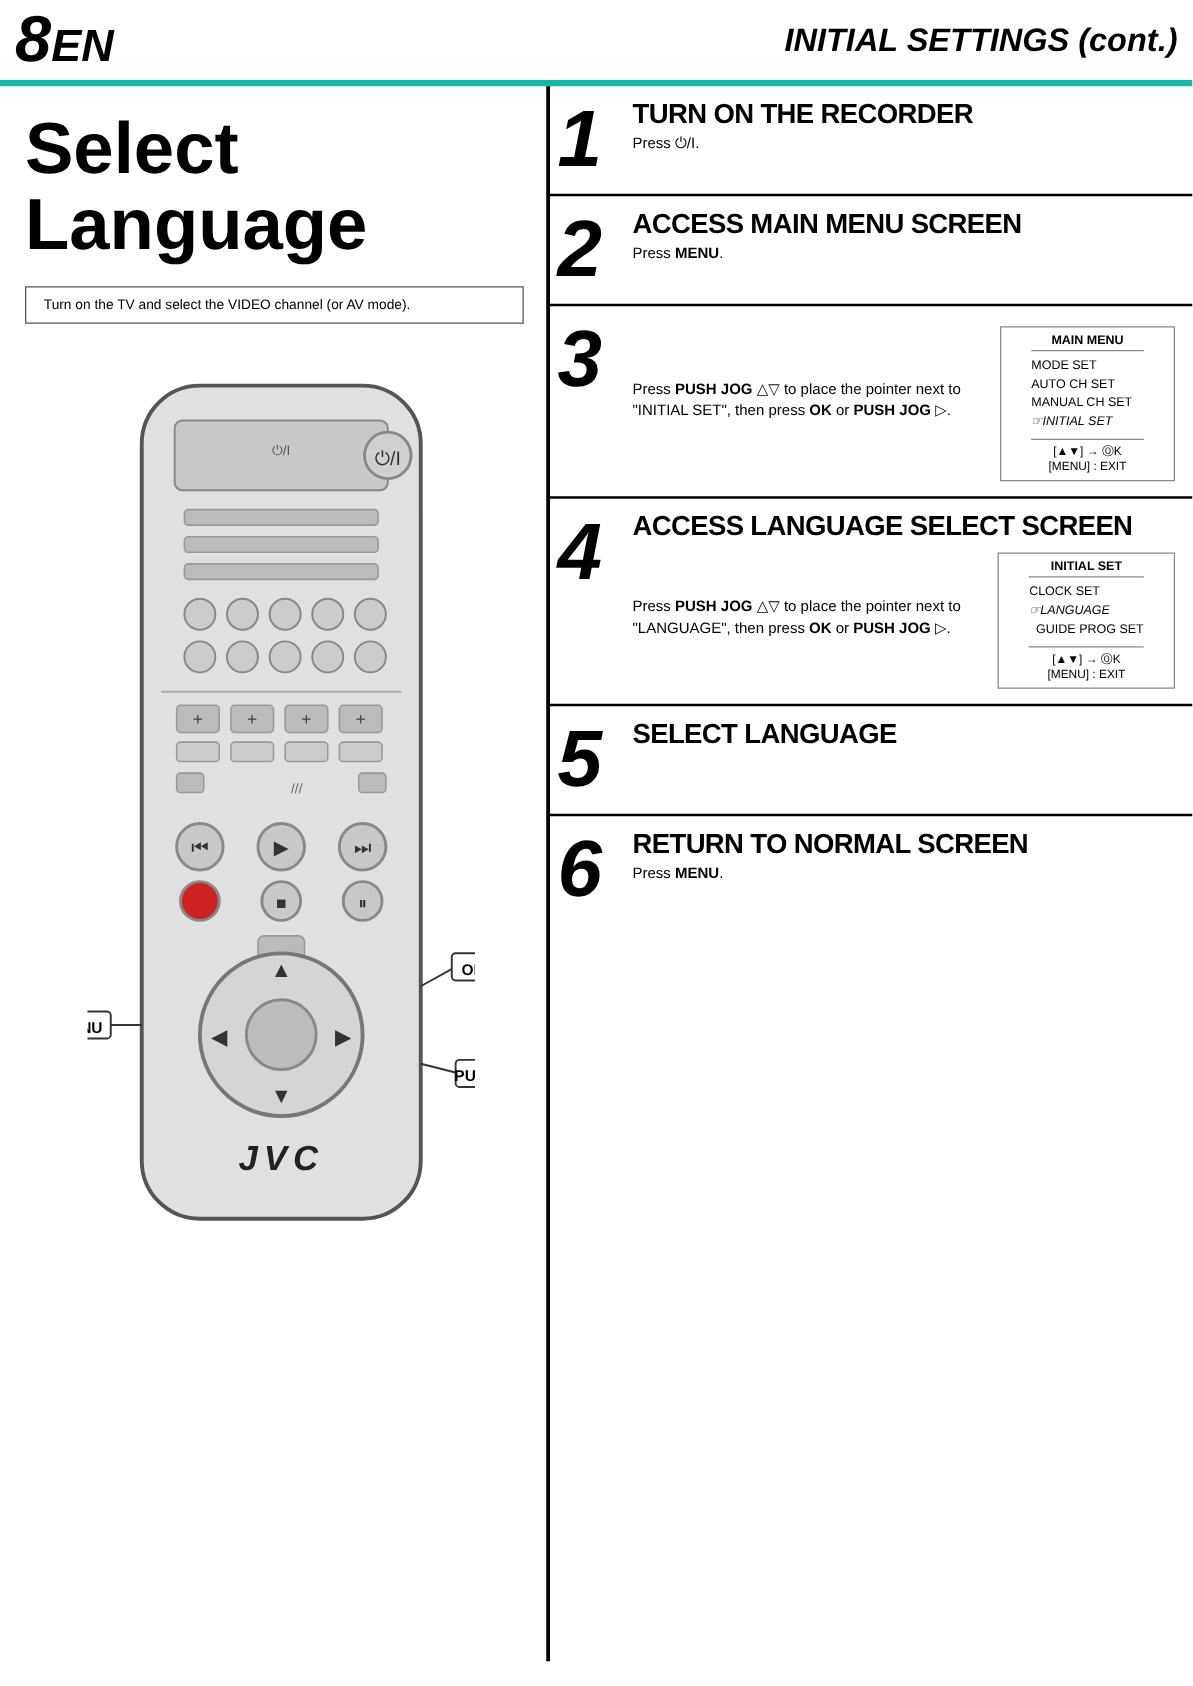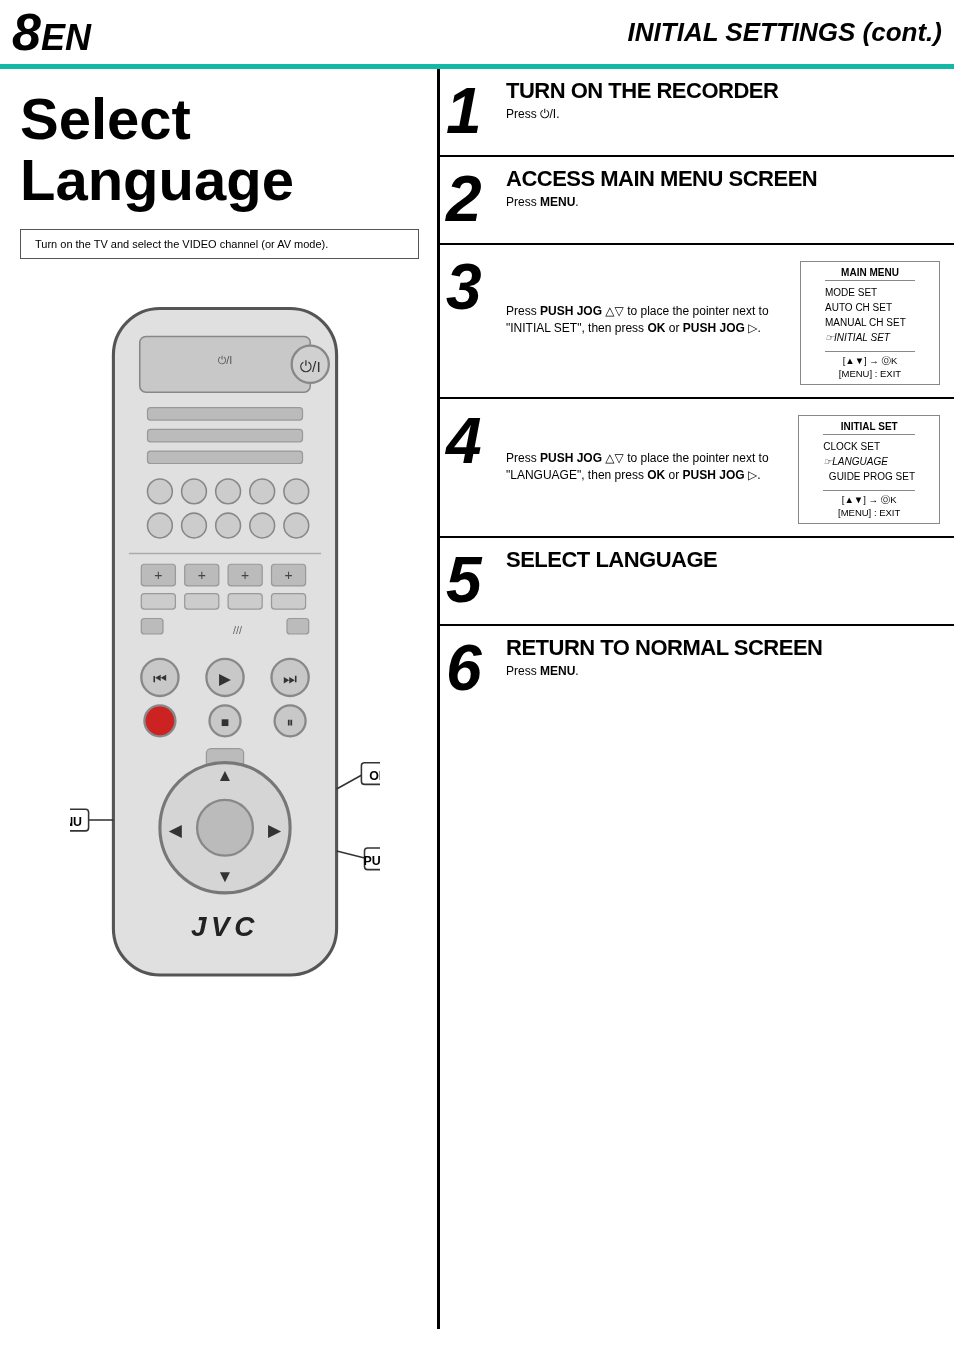--- a/index.html
+++ b/index.html
@@ -317,20 +317,21 @@
             <div class="screen-item selected">☞INITIAL SET</div>
             <div class="screen-footer">[▲▼] → ⓄK<br>[MENU] : EXIT</div>
           </div>
         </div>
       </div>
     </div>
 
     <div class="step-section">
       <div class="step-number">4</div>
       <div class="step-content">
+        <div class="step-heading">ACCESS LANGUAGE SELECT SCREEN</div>
         <div class="step-inline">
           <div class="step-inline-text">
             <span class="step-body">Press <b>PUSH JOG</b> △▽ to place the pointer next to "LANGUAGE", then press <b>OK</b> or <b>PUSH JOG</b> ▷.</span>
           </div>
           <div class="screen-mockup">
             <div class="screen-title">INITIAL SET</div>
             <div class="screen-item">CLOCK SET</div>
             <div class="screen-item selected">☞LANGUAGE</div>
             <div class="screen-item">&nbsp;&nbsp;GUIDE PROG SET</div>
             <div class="screen-footer">[▲▼] → ⓄK<br>[MENU] : EXIT</div>

